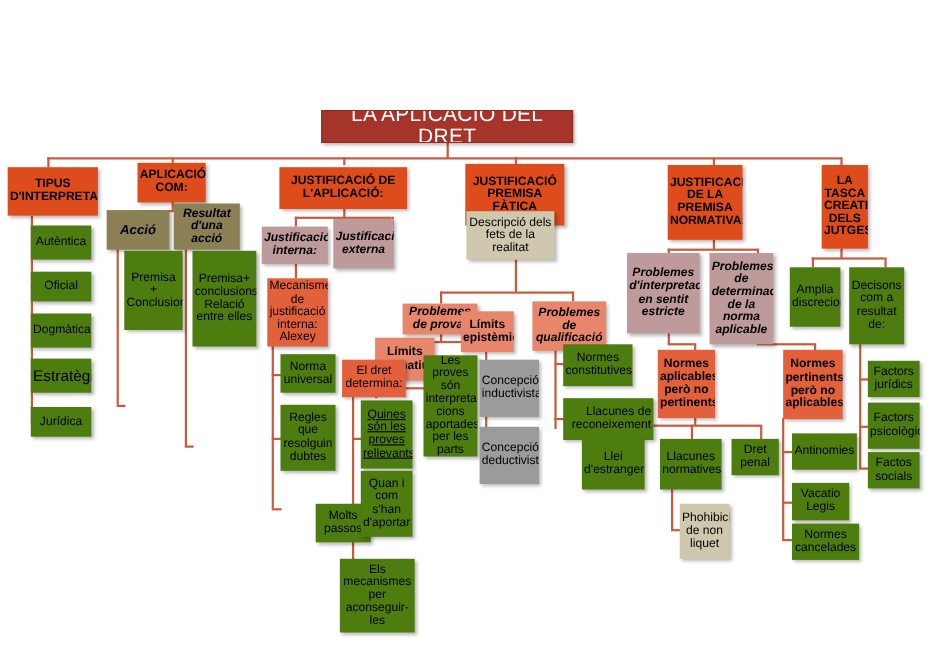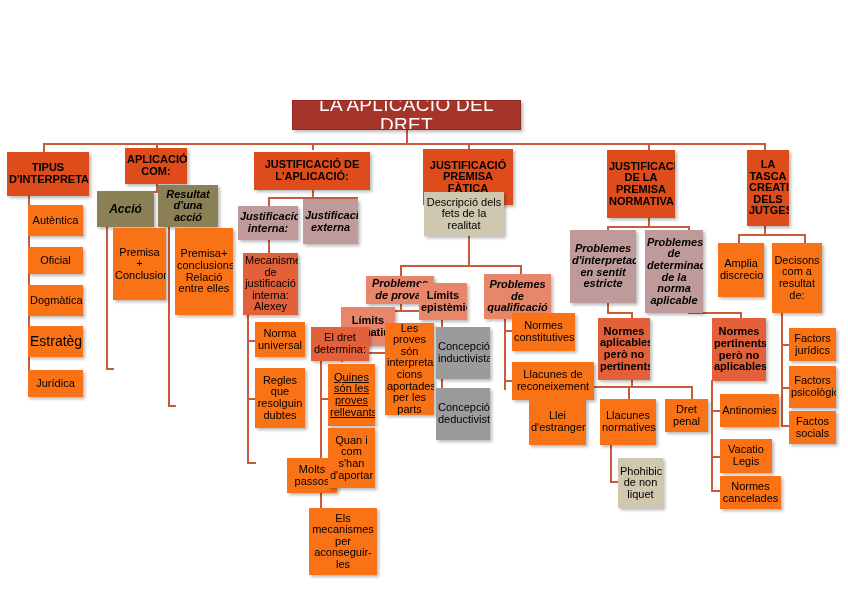--- a/index.html
+++ b/index.html
@@ -25,21 +25,21 @@
     overflow:hidden;
     padding:1px 2px;
     z-index:3;
   }
   .node span{display:block;width:100%;}
 
   
   .c-title{background:#a6342a;color:#ffffff;border:1px solid #8e2b22;}
   .c-main{background:#de4c1c;color:#000;font-weight:bold;}
   .c-salmon{background:#e8866b;color:#000;font-weight:bold;}
-  .c-pink{background:#f97316;color:#000;}
+  .c-pink{background:#4d7c0f;color:#000;}
   .c-olive{background:#8a7f55;color:#000;font-style:italic;font-weight:bold;}
   .c-khaki{background:#cfc8ae;color:#000;}
   .c-mauve{background:#bf9a9a;color:#000;font-style:italic;font-weight:bold;}
   .c-gray{background:#9b9b9b;color:#000;}
   .c-orange2{background:#e2603a;color:#000;font-weight:bold;}
 
   .ital{font-style:italic;font-weight:bold;}
 
   
   .ln{position:absolute;background:#c75b3c;z-index:1;}
@@ -256,21 +256,21 @@
   </div>
   <div class="node c-gray" style="left:436px;top:327px;width:54px;height:52px;font-size:11px;">
     <span>Concepció inductivista</span>
   </div>
   <div class="node c-gray" style="left:436px;top:388px;width:54px;height:52px;font-size:11px;">
     <span>Concepció deductivista</span>
   </div>
   <div class="node c-pink" style="left:512px;top:313px;width:63px;height:38px;font-size:11px;">
     <span>Normes constitutives</span>
   </div>
-  <div class="node c-pink" style="left:512px;top:362px;width:82px;height:38px;font-size:11px;">
+  <div class="node c-pink" style="left:512px;top:362px;width:82px;height:38px;font-size:11px;text-align:right;">
     <span>Llacunes de reconeixement</span>
   </div>
 
   <div class="node c-main" style="left:607px;top:150px;width:68px;height:68px;font-size:11px;">
     <span>JUSTIFICACIÓ DE LA PREMISA NORMATIVA:</span>
   </div>
   <div class="node c-mauve" style="left:570px;top:230px;width:66px;height:73px;font-size:11px;">
     <span>Problemes d'interpretació en sentit estricte</span>
   </div>
   <div class="node c-mauve" style="left:645px;top:230px;width:58px;height:83px;font-size:11px;">

